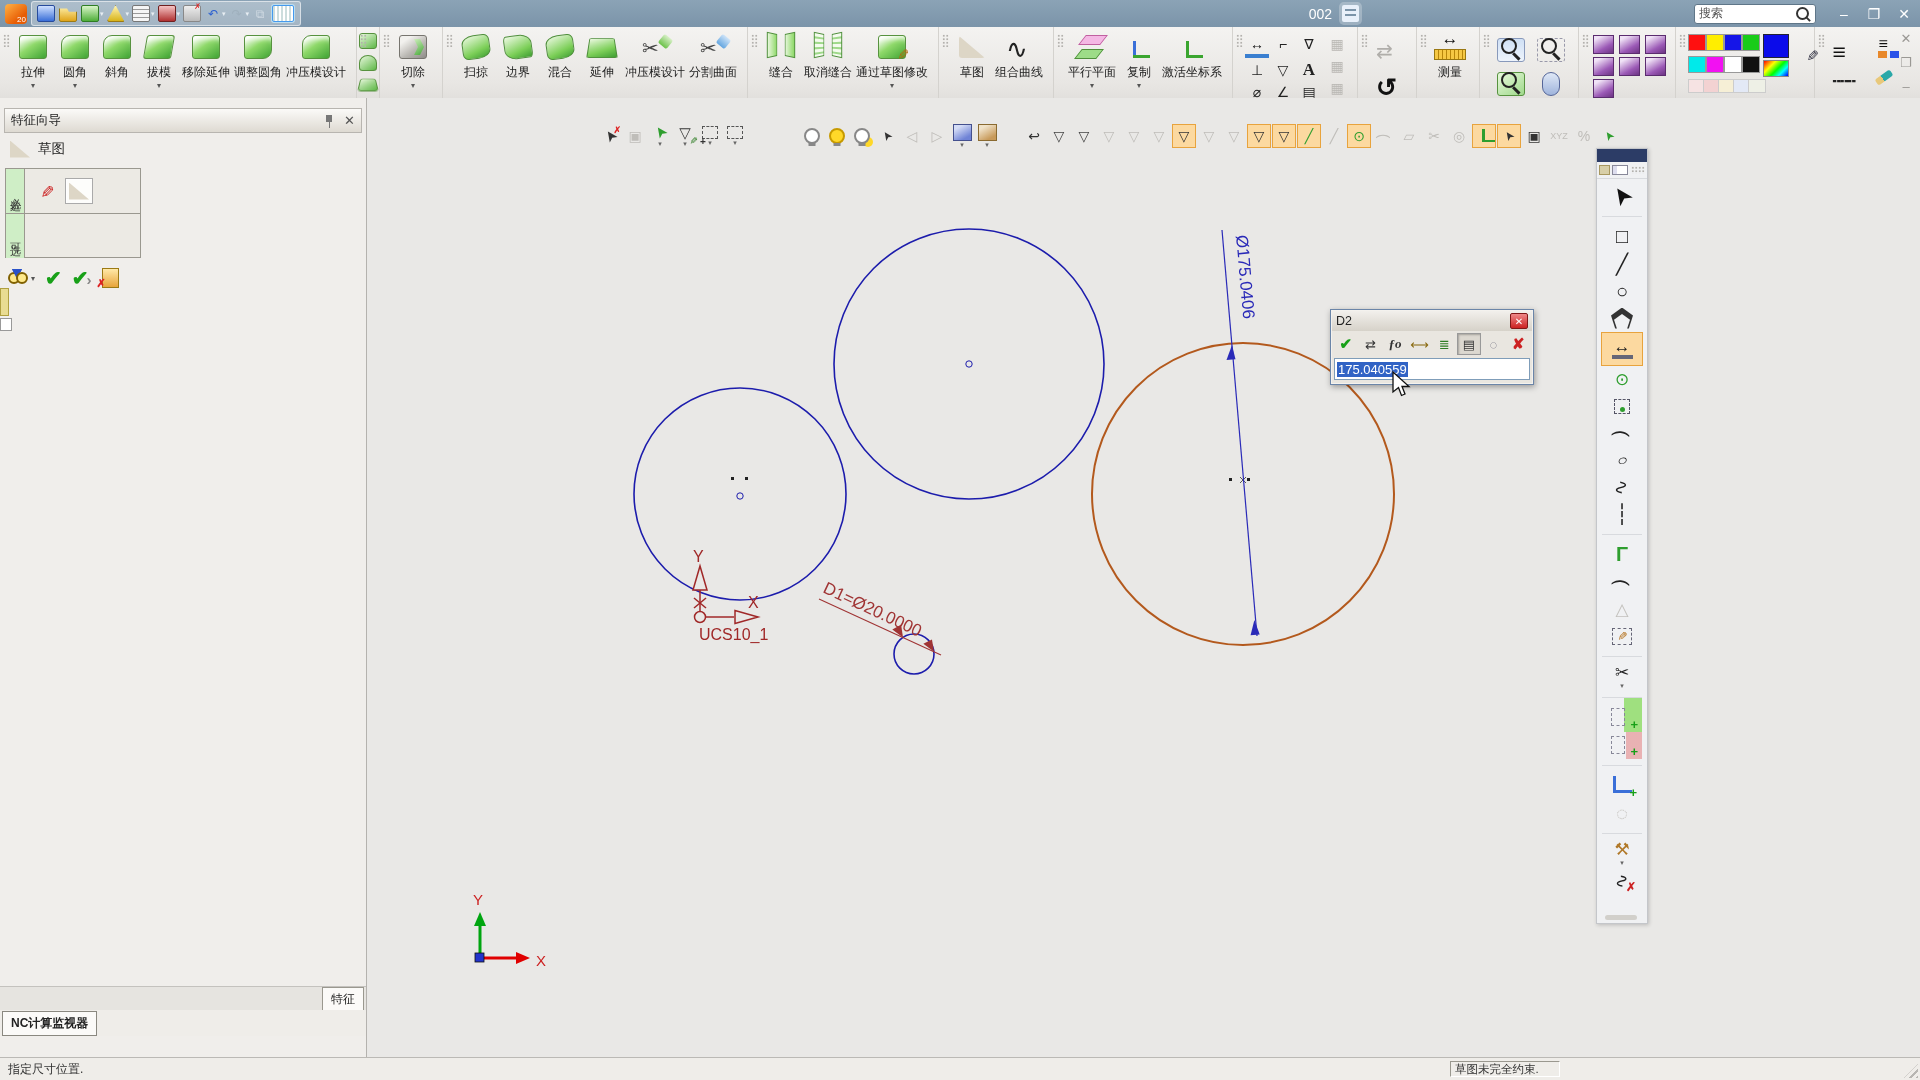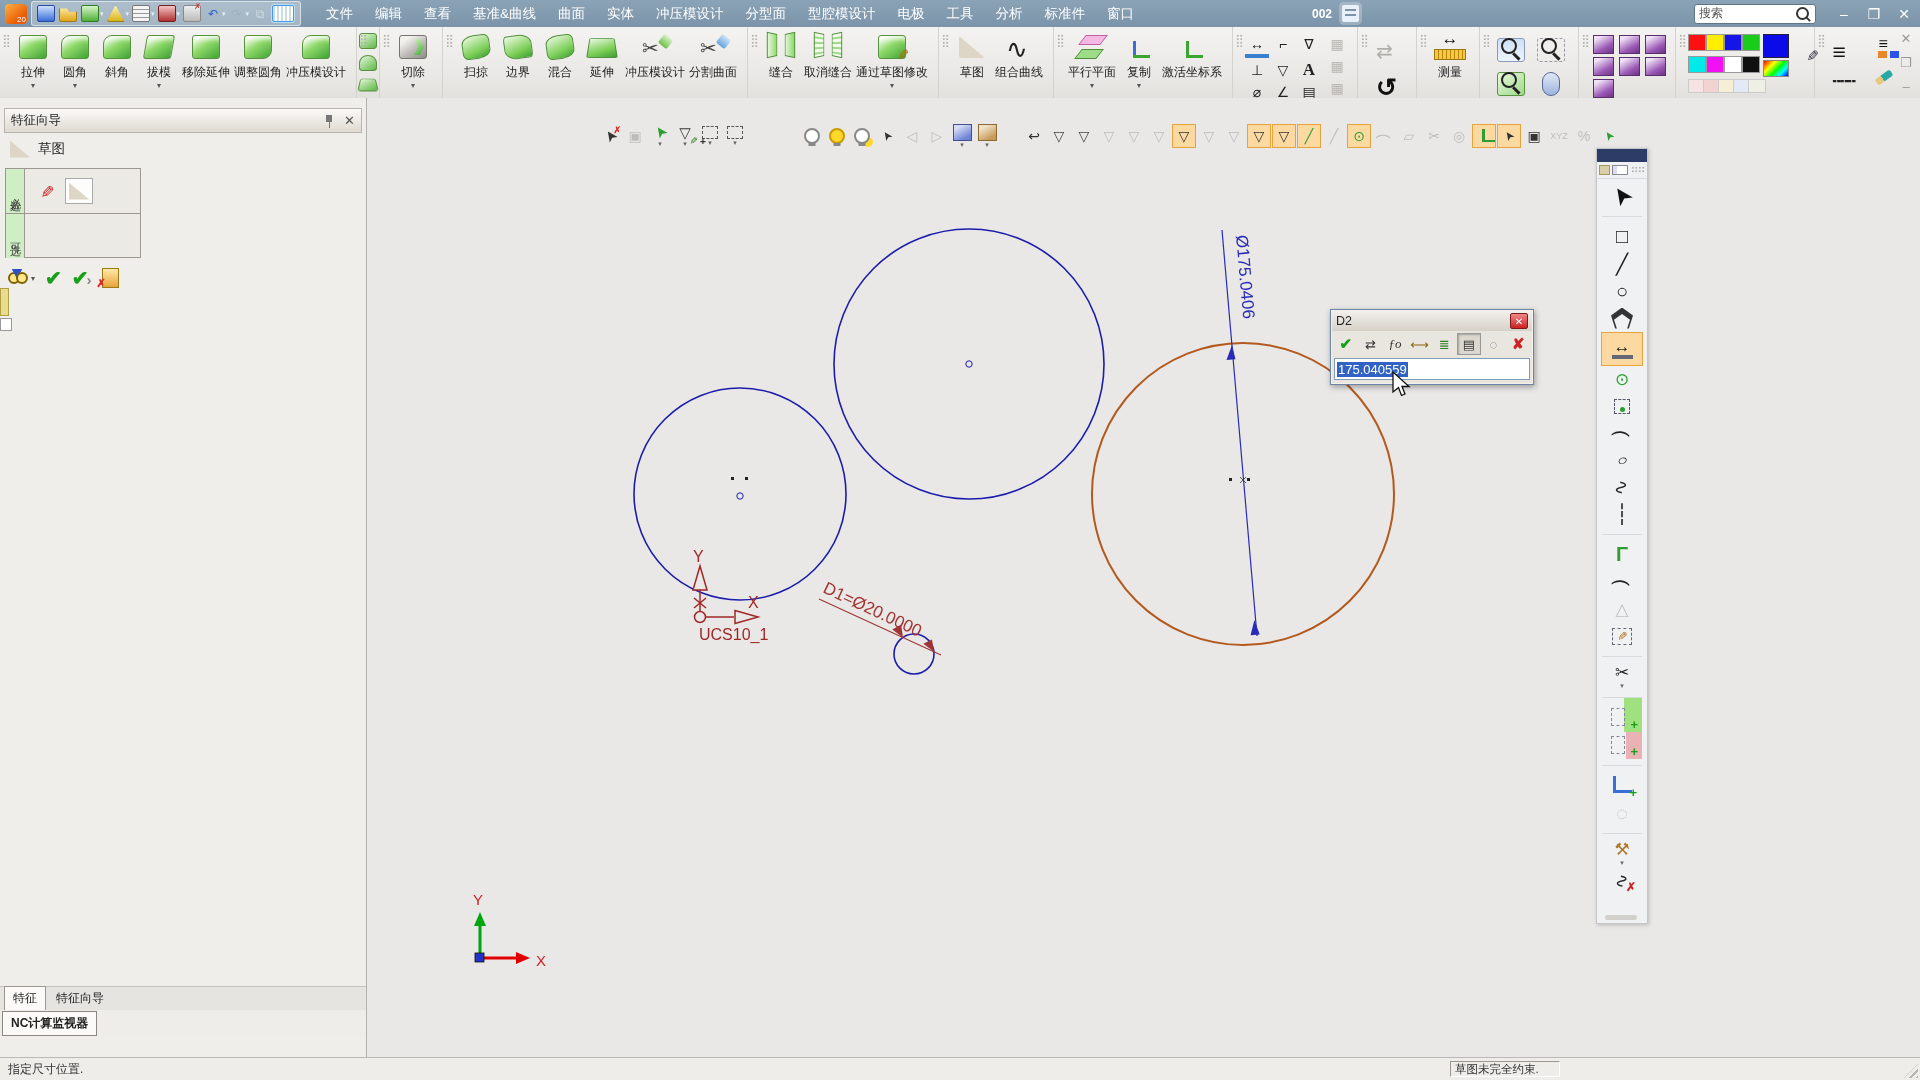--- a/index.html
+++ b/index.html
@@ -26,21 +26,21 @@
   .qa-paste::after{content:"✗";color:#d22;font-size:8px;position:absolute;right:-1px;top:-3px;}
   .qa-undo{color:#2a5fd0;font-weight:bold;}
   .qa-redo{color:#9fb0bd;font-weight:bold;}
   .qa-link{color:#cfd9e2;}
   .qa-kbd{background:#fff;border:1px solid #49e;box-shadow:0 0 0 1px #bde;width:20px;
     background-image:repeating-linear-gradient(90deg,#cdd 0 2px,transparent 2px 4px);}
   .qa-dd{font-size:7px;color:#e8eef3;margin-left:1px;}
   .menus{display:flex;align-items:center;height:100%;}
   .menu-item{padding:0 11px;font-size:13.5px;line-height:27px;cursor:default;white-space:nowrap;}
   .docblock{margin-left:auto;display:flex;align-items:center;gap:10px;margin-right:335px;}
-  .doc-number{font-weight:bold;font-size:12px;}
+  .doc-number{font-weight:normal;font-size:14px;}
   .doc-icon{width:17px;height:17px;background:#e8f0fa;border-radius:2px;
     box-shadow:0 0 0 3px rgba(255,255,255,.25);position:relative;}
   .doc-icon::after{content:"";position:absolute;left:3px;right:3px;top:4px;height:2px;background:#7b94a9;box-shadow:0 5px 0 #7b94a9;}
   .searchbox{width:112px;height:18px;background:#fff;border-radius:3px;border:1px solid #5f7688;
     display:flex;align-items:center;padding:0 4px;color:#555;font-size:12px;margin-right:14px;}
   .searchbox .ph{flex:1;}
   .mag{width:9px;height:9px;border:2px solid #333;border-radius:50%;position:relative;flex:none;margin-right:2px;}
   .mag::after{content:"";position:absolute;width:6px;height:2px;background:#333;transform:rotate(45deg);left:7px;top:9px;}
   .winbtn{width:28px;height:20px;display:flex;align-items:center;justify-content:center;
     font-size:14px;color:#fff;margin-right:2px;}
@@ -171,21 +171,21 @@
   .glasses::before,.glasses::after{content:"";position:absolute;bottom:0;width:8px;height:8px;border:2px solid #806000;border-radius:50%;background:#ffe98a;}
   .glasses::before{left:0;} .glasses::after{right:0;}
   .glasses b{position:absolute;left:4px;top:-3px;width:10px;height:7px;border-top:3px solid #2a52c8;clip-path:polygon(0 0,100% 0,50% 100%);background:#2a52c8;}
   .chk{color:#18a018;font-size:20px;font-weight:bold;}
   .chk.arr::after{content:"›";color:#888;font-size:15px;margin-left:-2px;}
   .door{width:15px;height:18px;background:linear-gradient(#ffe9a8,#e8a43a);border:1px solid #9c7a14;position:relative;}
   .door::after{content:"✗";position:absolute;left:-6px;bottom:-3px;color:#d22;font-size:11px;font-weight:bold;}
   .acdd{font-size:8px;color:#555;}
   
   .tabsrow{position:absolute;left:0;bottom:70px;width:366px;height:24px;background:#e6e4e0;
-    border-top:1px solid #c4c2be;display:flex;align-items:flex-end;padding-left:4px;box-sizing:border-box;}
+    border-top:1px solid #c4c2be;display:flex;align-items:flex-end;padding-left:4px;box-sizing:border-box;flex-direction:column;}
   .tab{font-size:12px;padding:3px 8px;margin-right:2px;}
   .tab.active{background:#fbfaf8;border:1px solid #9a988f;border-bottom:none;}
   .ncrow{position:absolute;left:0;bottom:44px;width:366px;height:26px;background:#efede9;display:flex;align-items:center;}
   .ncbtn{margin-left:2px;background:#fbfaf8;border:1px solid #8a8880;padding:3px 8px;font-weight:bold;font-size:12px;}
   .statusbar{position:absolute;left:0;bottom:0;width:1920px;height:22px;background:#efede9;
     border-top:1px solid #bbb9b5;display:flex;align-items:center;font-size:12px;color:#333;}
   .status-left{margin-left:8px;}
   .status-box{position:absolute;right:360px;top:3px;width:100px;height:14px;border:1px solid;
     border-color:#9a988f #fff #fff #9a988f;display:flex;align-items:center;padding:0 4px;font-size:11.5px;}
   .grip{position:absolute;right:2px;bottom:2px;width:14px;height:14px;
@@ -223,21 +223,21 @@
   .dlg{position:absolute;left:1330px;top:309px;width:200px;z-index:6;background:#e9e6e0;
     border:1px solid #6b85a8;box-shadow:inset 0 0 0 1px #f4f2ee,1px 2px 6px rgba(0,0,0,.35);padding:1px;}
   .dlg-title{height:20px;display:flex;align-items:center;padding:0 4px;font-size:12.5px;
     background:linear-gradient(#f2f0ec,#d6d2c9);}
   .dlg-close{margin-left:auto;width:16px;height:14px;background:linear-gradient(#e88,#c22);
     border:1px solid #801818;color:#fff;font-size:10px;display:flex;align-items:center;justify-content:center;border-radius:2px;}
   .dlg-tools{display:flex;align-items:center;gap:1px;padding:2px 2px;}
   .dbt{width:22px;height:20px;display:flex;align-items:center;justify-content:center;font-size:13px;color:#333;
     border:1px solid transparent;}
   .dbt.ok{color:#18a018;font-weight:bold;font-size:15px;}
-  .dbt.fn{font-family:"Liberation Serif",serif;font-style:italic;font-weight:normal;}
+  .dbt.fn{font-family:"Liberation Serif",serif;font-style:italic;font-weight:bold;}
   .dbt.key{color:#8a6a10;}
   .dbt.grn{color:#2e7d24;}
   .dbt.sunk{border:1px solid #999;background:#dcd8d0;box-shadow:inset 1px 1px 2px rgba(0,0,0,.25);}
   .dbt.dash{color:#667;}
   .dbt.no{color:#c22;font-weight:bold;font-size:15px;}
   .dlg-input{margin:1px 2px 3px;height:20px;background:#fff;border:1px solid #7f9db9;display:flex;align-items:center;
     padding:0 2px;font-size:13px;}
   .dlg-input .selval{background:#3163c5;color:#fff;padding:0 1px;}
   
   .rtb{position:absolute;left:1596px;top:148px;width:50px;height:774px;z-index:4;
@@ -369,36 +369,20 @@
       </span>
 
       <span class="qa-it">
         <span class="qa-ic qa-kbd">
           <b style="font-weight:normal"></b>
         </span>
         <span class="qa-dd"></span>
       </span>
 
   </div>
-  <div class="menus">
-    <span class="menu-item">文件</span>
-      <span class="menu-item">编辑</span>
-      <span class="menu-item">查看</span>
-      <span class="menu-item">基准&amp;曲线</span>
-      <span class="menu-item">曲面</span>
-      <span class="menu-item">实体</span>
-      <span class="menu-item">冲压模设计</span>
-      <span class="menu-item">分型面</span>
-      <span class="menu-item">型腔模设计</span>
-      <span class="menu-item">电极</span>
-      <span class="menu-item">工具</span>
-      <span class="menu-item">分析</span>
-      <span class="menu-item">标准件</span>
-      <span class="menu-item">窗口</span>
-  </div>
   <div class="docblock">
     <span class="doc-number">002</span>
     <span class="doc-icon"></span>
   </div>
   <div class="searchbox">
     <span class="ph">搜索</span>
     <span class="mag"></span>
   </div>
   <span class="winbtn">–</span>
   <span class="winbtn">❐</span>

